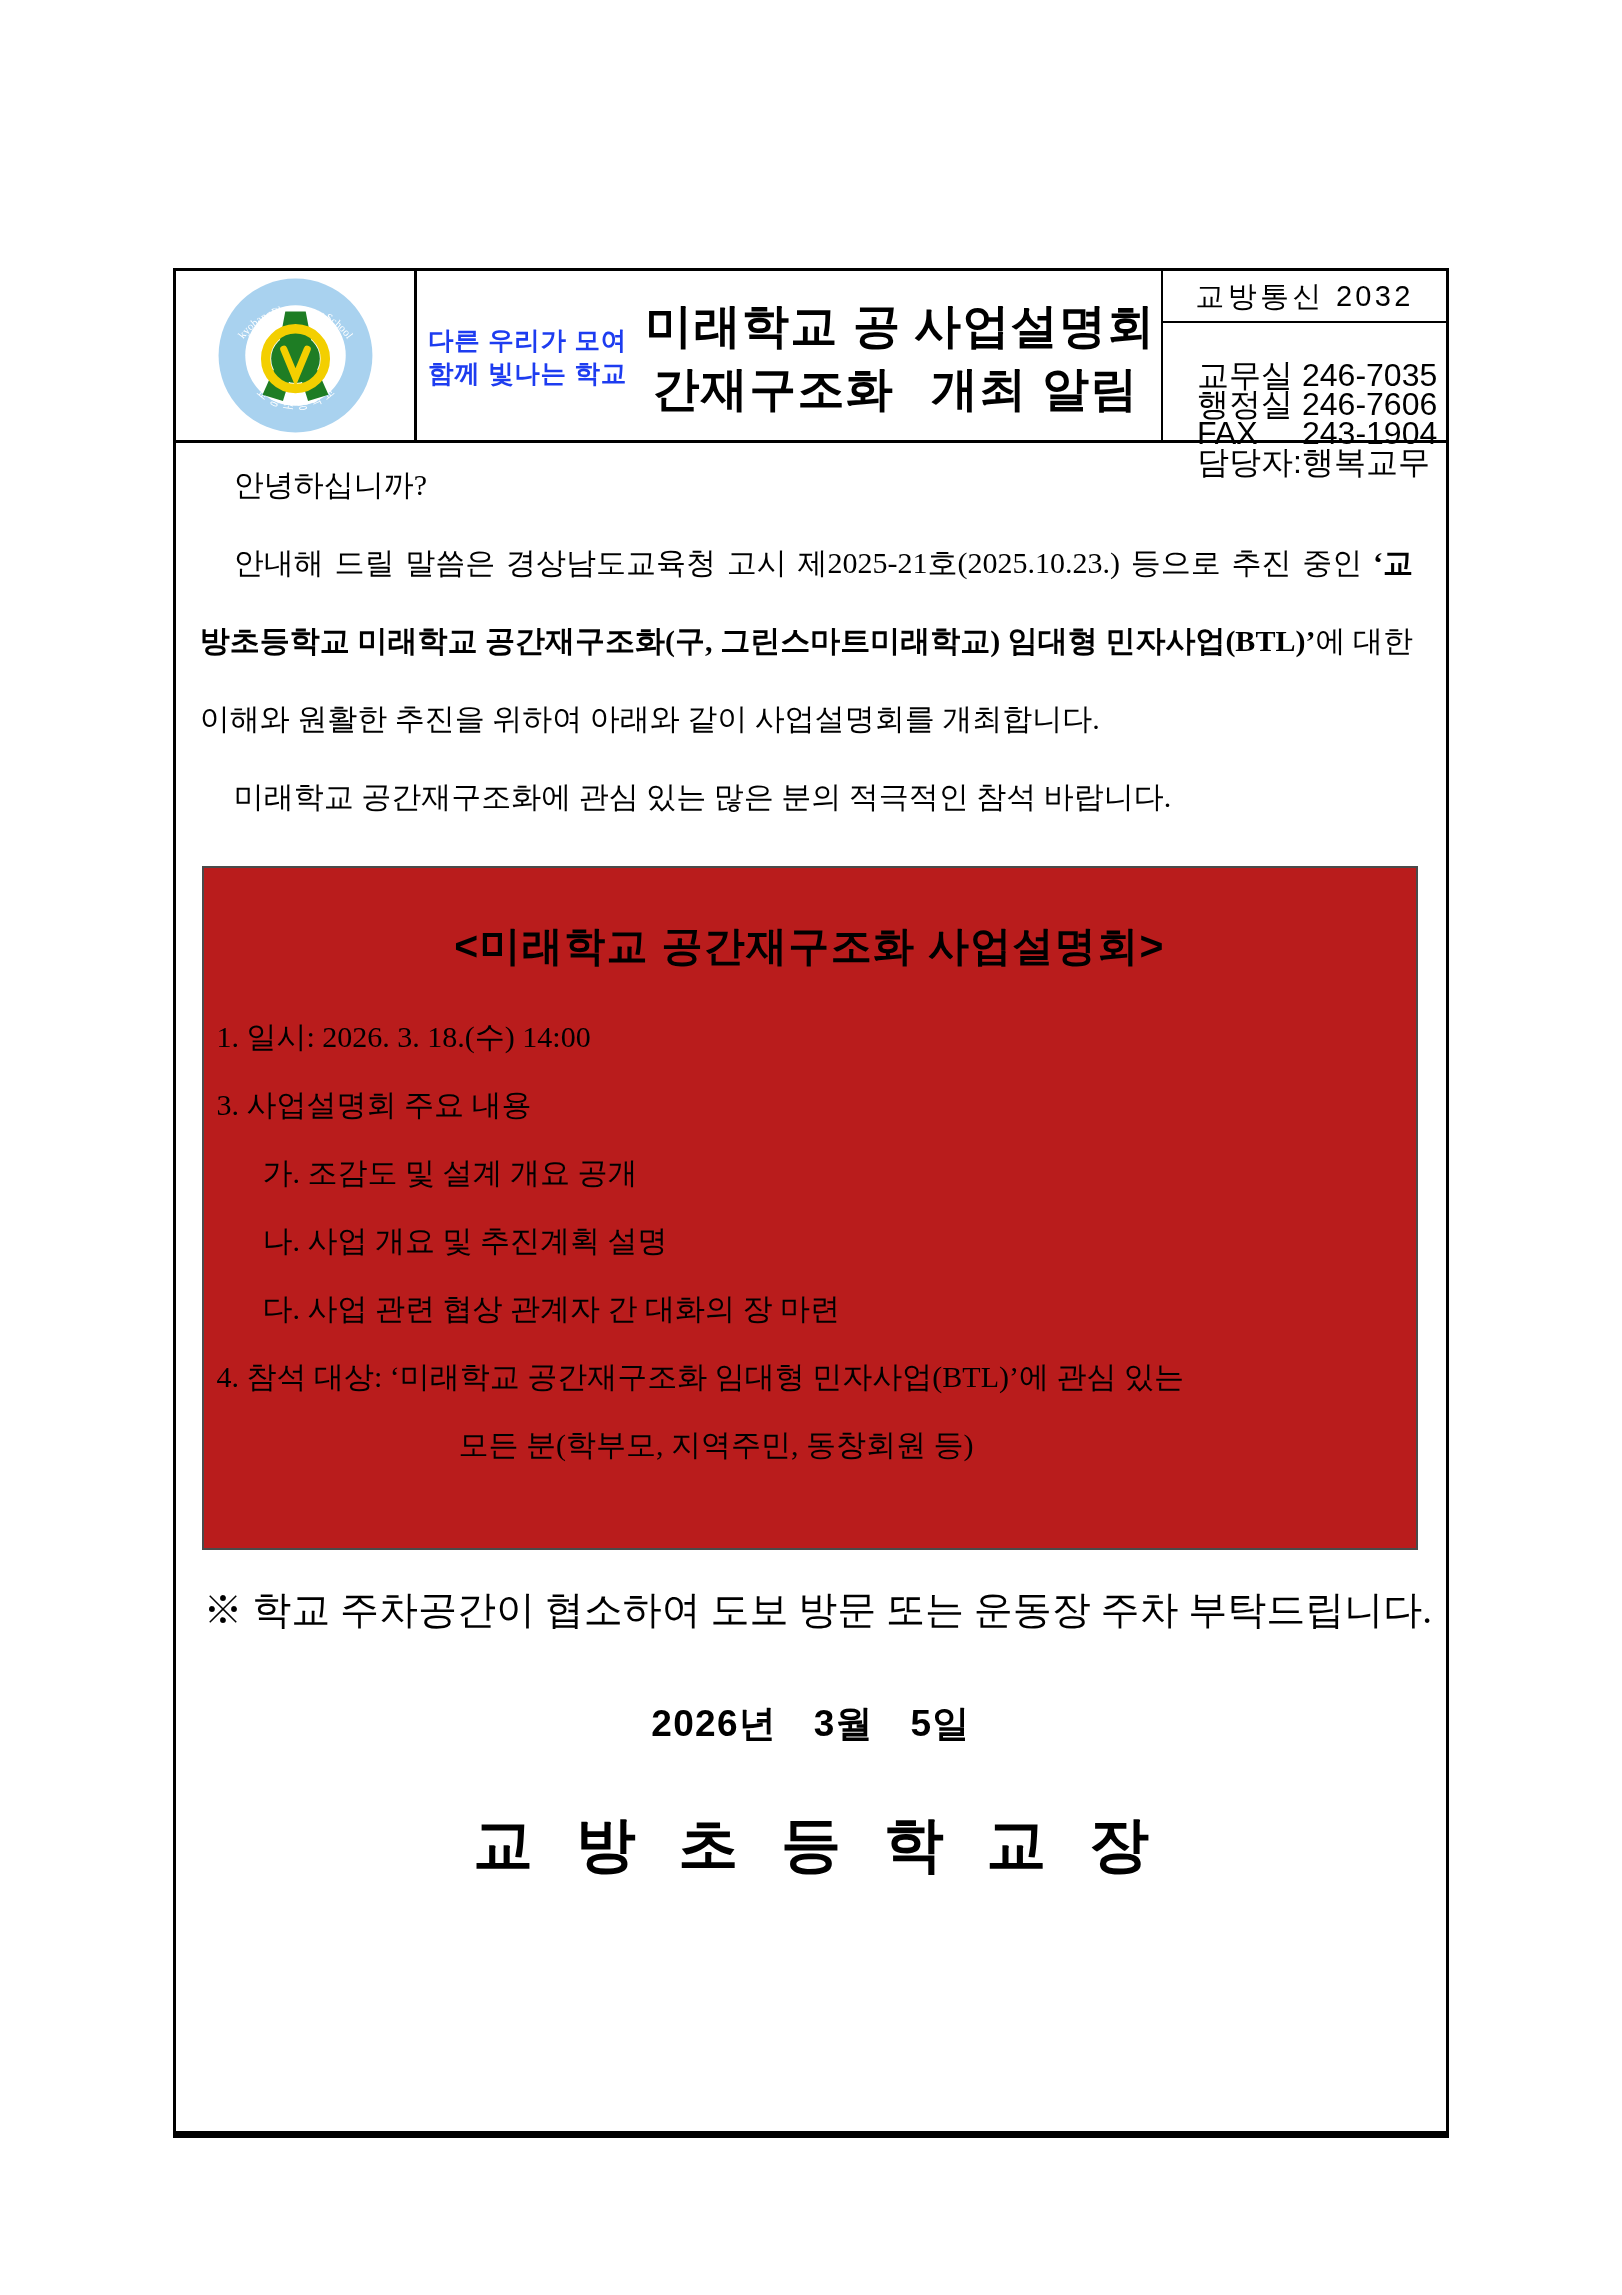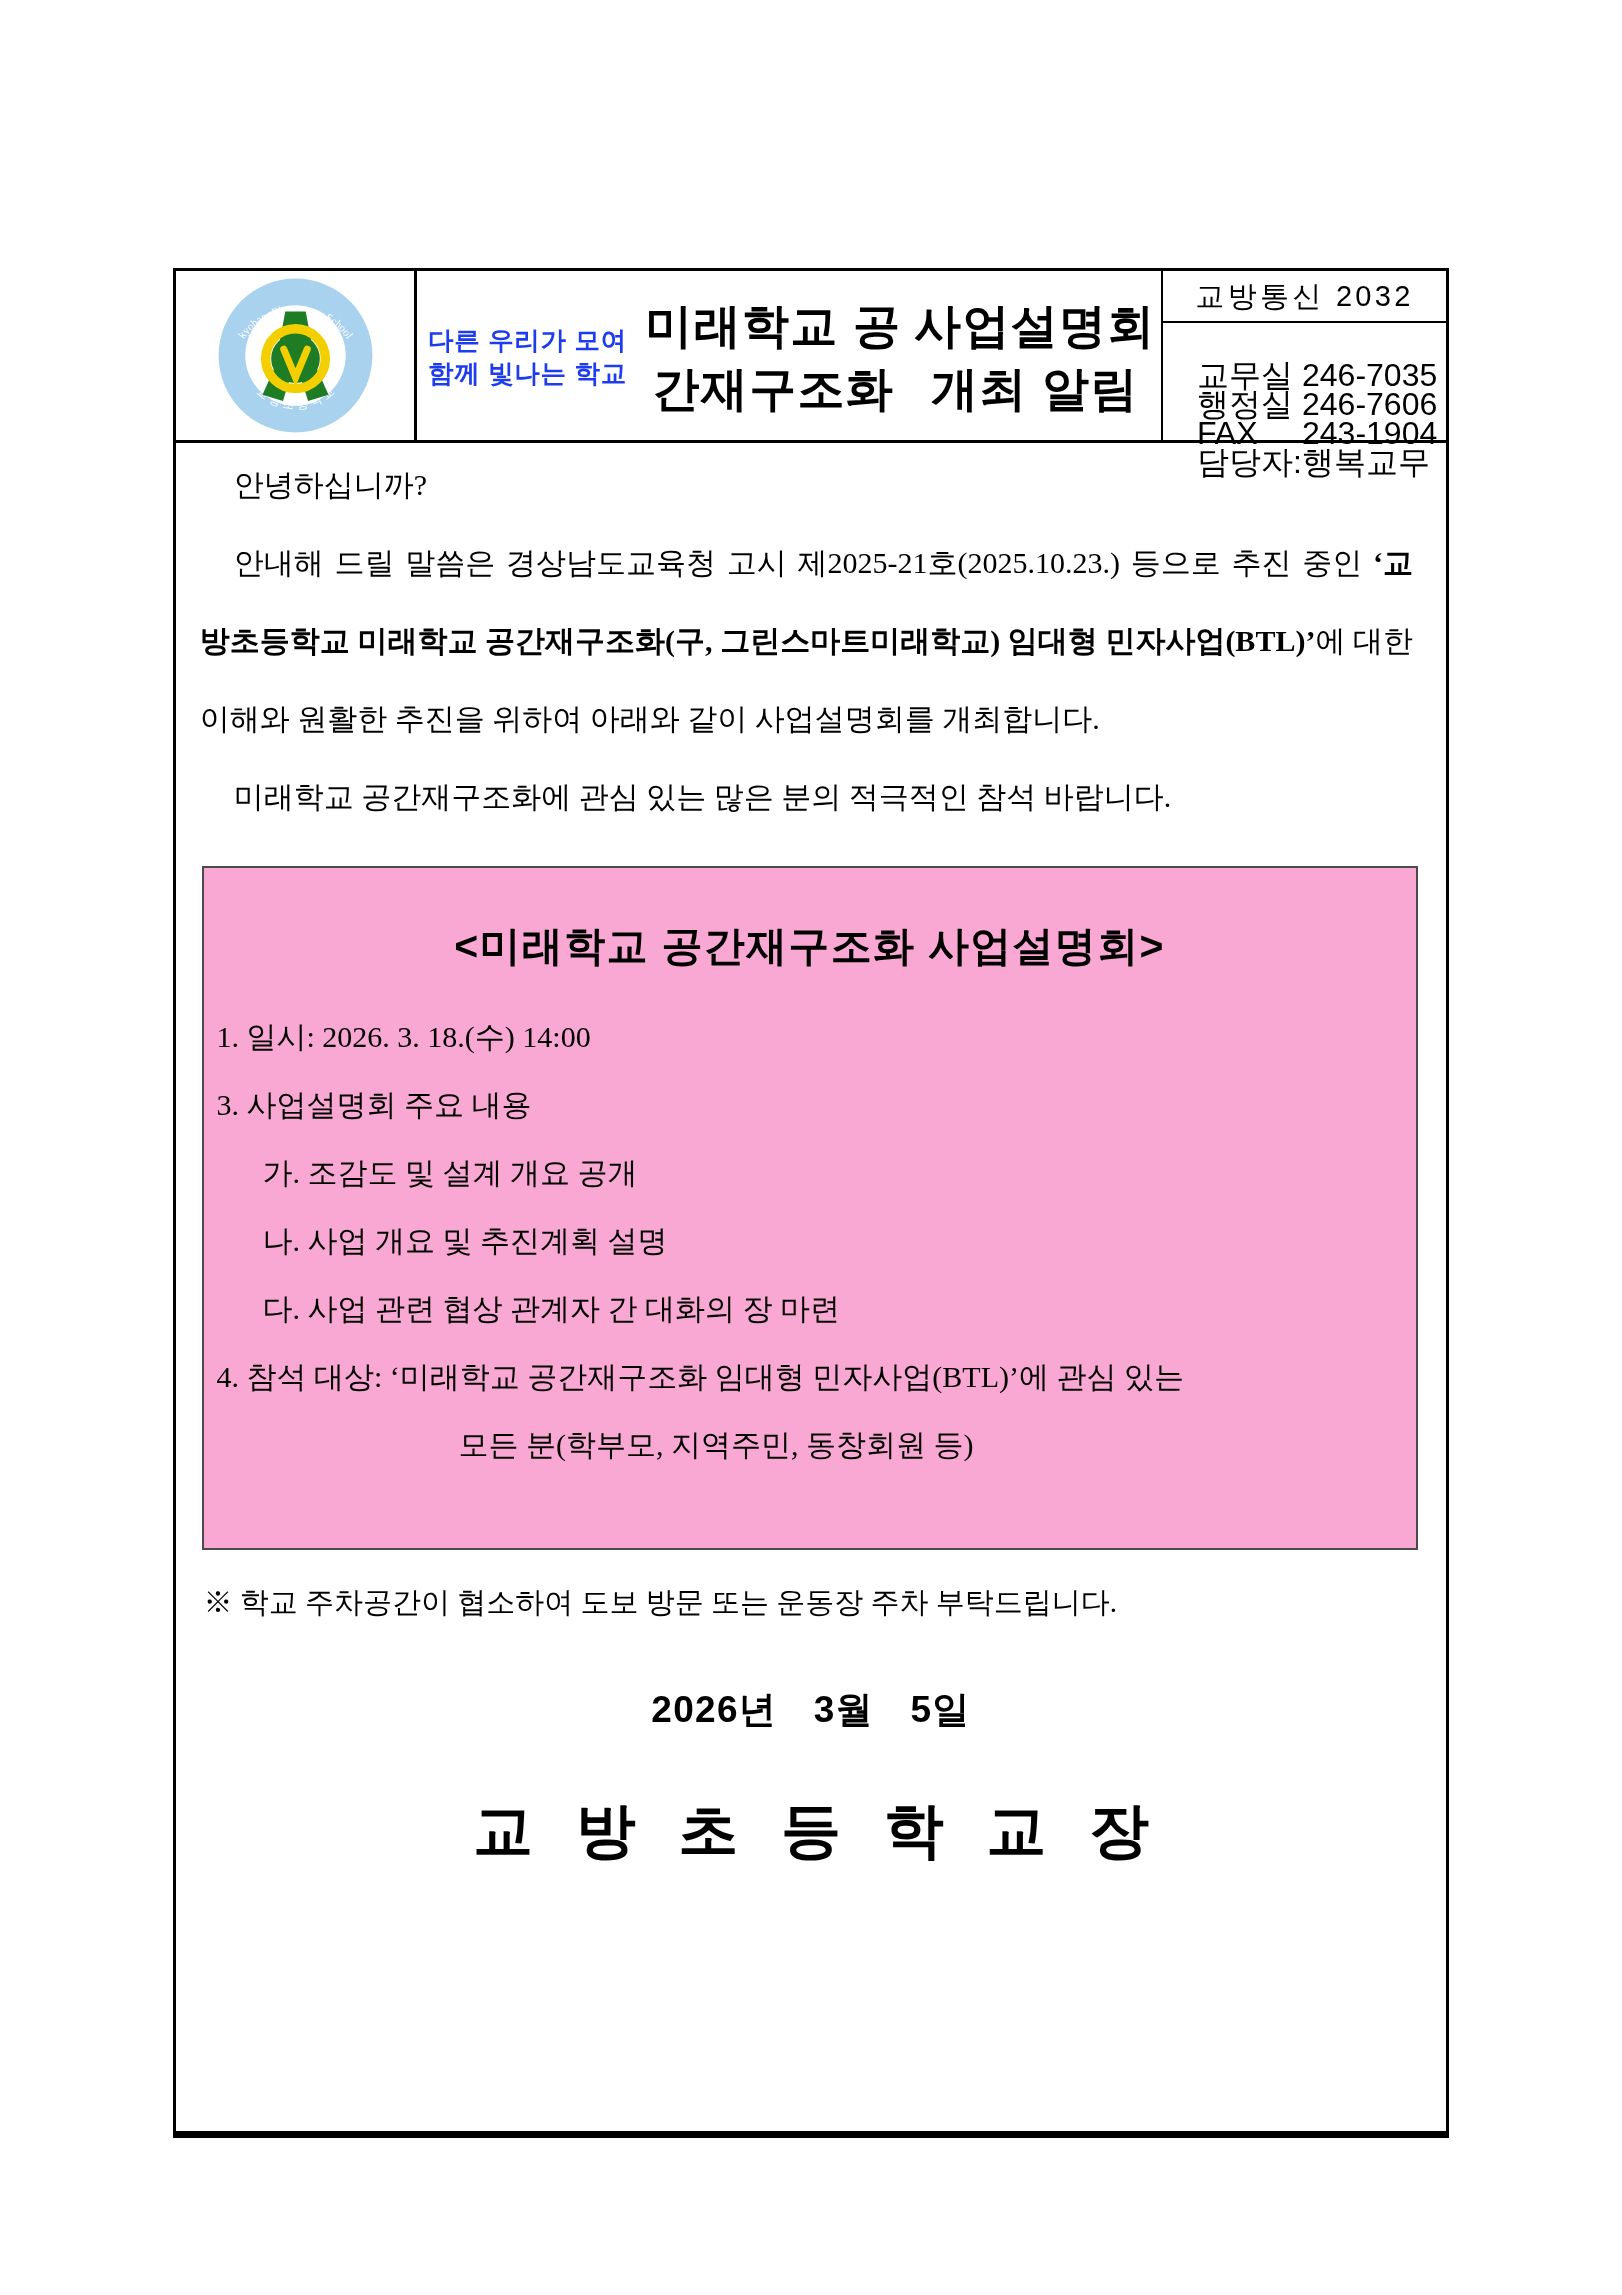--- a/index.html
+++ b/index.html
@@ -39,31 +39,31 @@
   }
   .contact-rows span { white-space:nowrap; line-height:29px; }
   
   .body-text { padding:2.6px 33px 0 11.8px; font-size:30px; line-height:78px; }
   .para { text-indent:34px;margin-left:12px; }
   .justify { text-align:justify; }
   .emph { font-weight:bold; }
   
   .notice-box {
     margin:30px 0 0 25.5px; width:1216px; height:684px;
-    border:2px solid #4a4a4a; background:#f9a8d4;
+    border:2px solid #4a4a4a; background:#b91c1c;
   }
   .box-title {
     margin-top:51px; text-align:center; font-size:41px; font-weight:bold;
     font-family:"Liberation Sans", sans-serif; letter-spacing:1.3px;
   }
   .box-list { margin-top:29px; padding:0 19.6px 0 13px; font-size:30px; line-height:68px; }
   .box-line.indent { padding-left:46px; }
   .box-line.wrap2 { padding-left:242px; }
   
-  .note { margin:33px 0 0 27.5px; font-size:29px; }
+  .note { margin:33px 0 0 27.5px; font-size:39px; }
   .date-line {
     margin-top:62px; text-align:center; font-size:37px; font-weight:bold;
     font-family:"Liberation Sans", sans-serif; word-spacing:25px; letter-spacing:1.3px;
   }
   .sig-line {
     margin-top:56px; text-align:center; font-size:60px; font-weight:bold;
     font-family:"Liberation Sans", sans-serif; letter-spacing:13px; text-indent:13px;
     white-space:nowrap;
   }
 </style>

